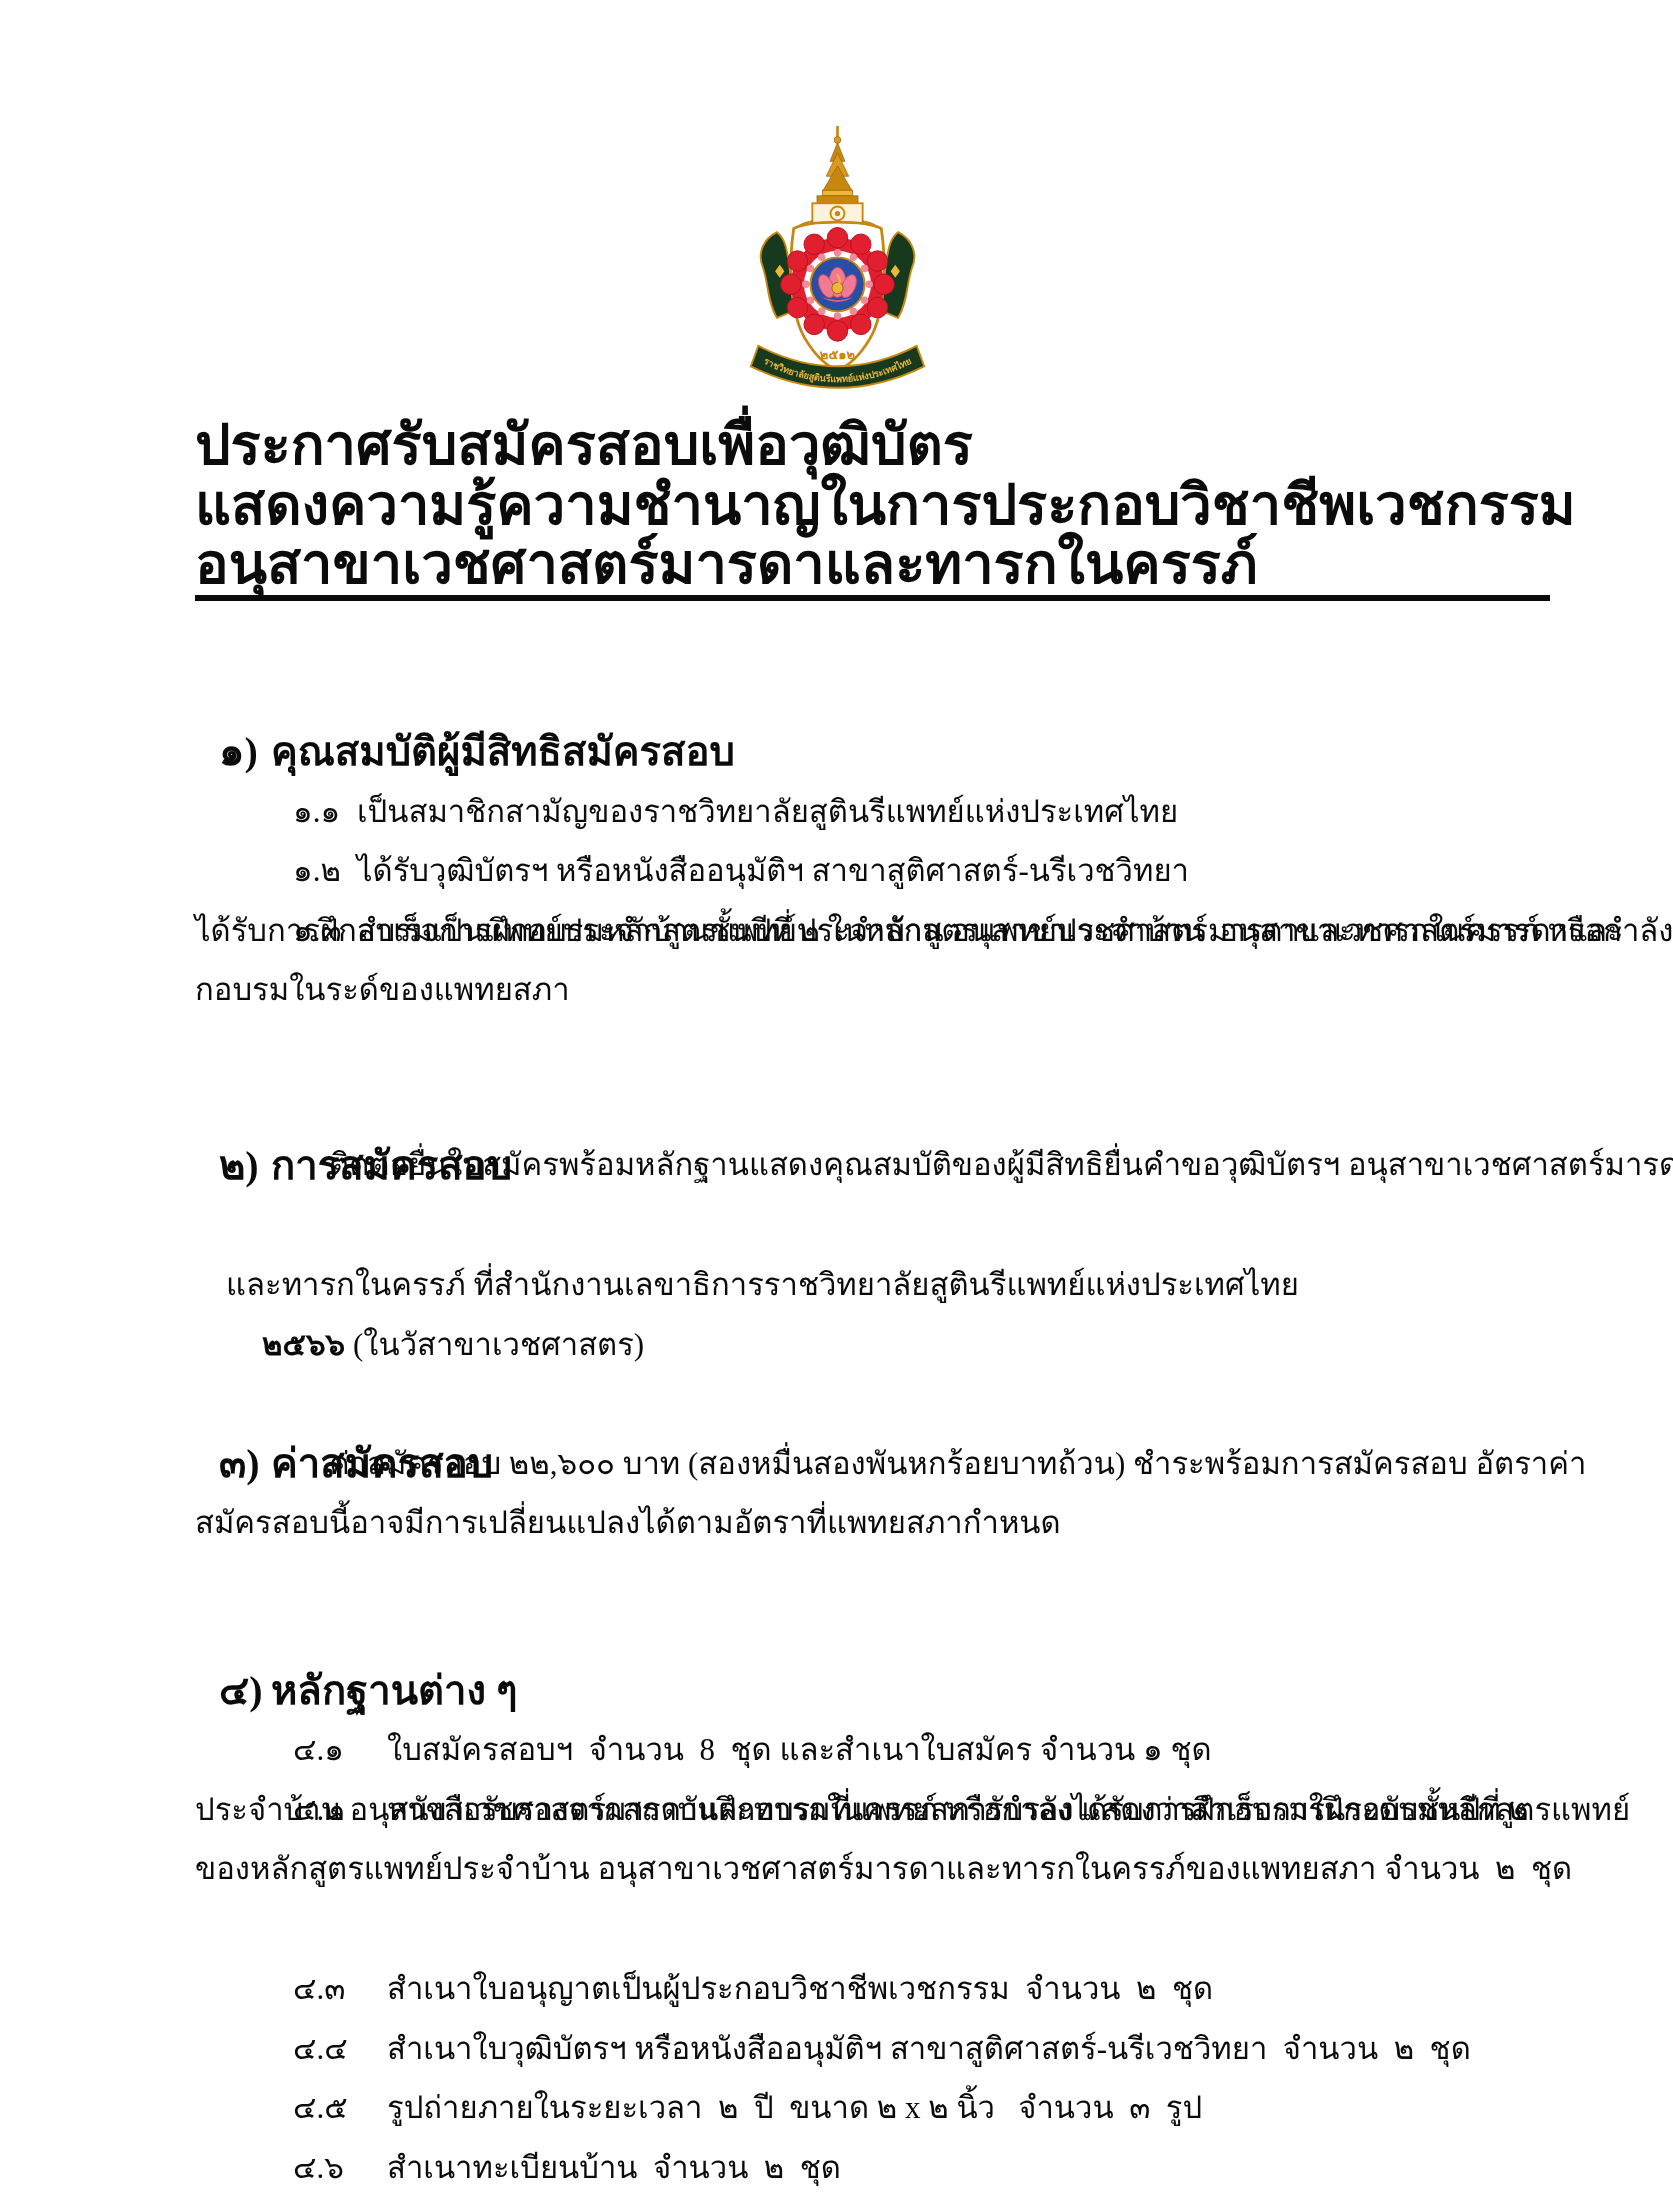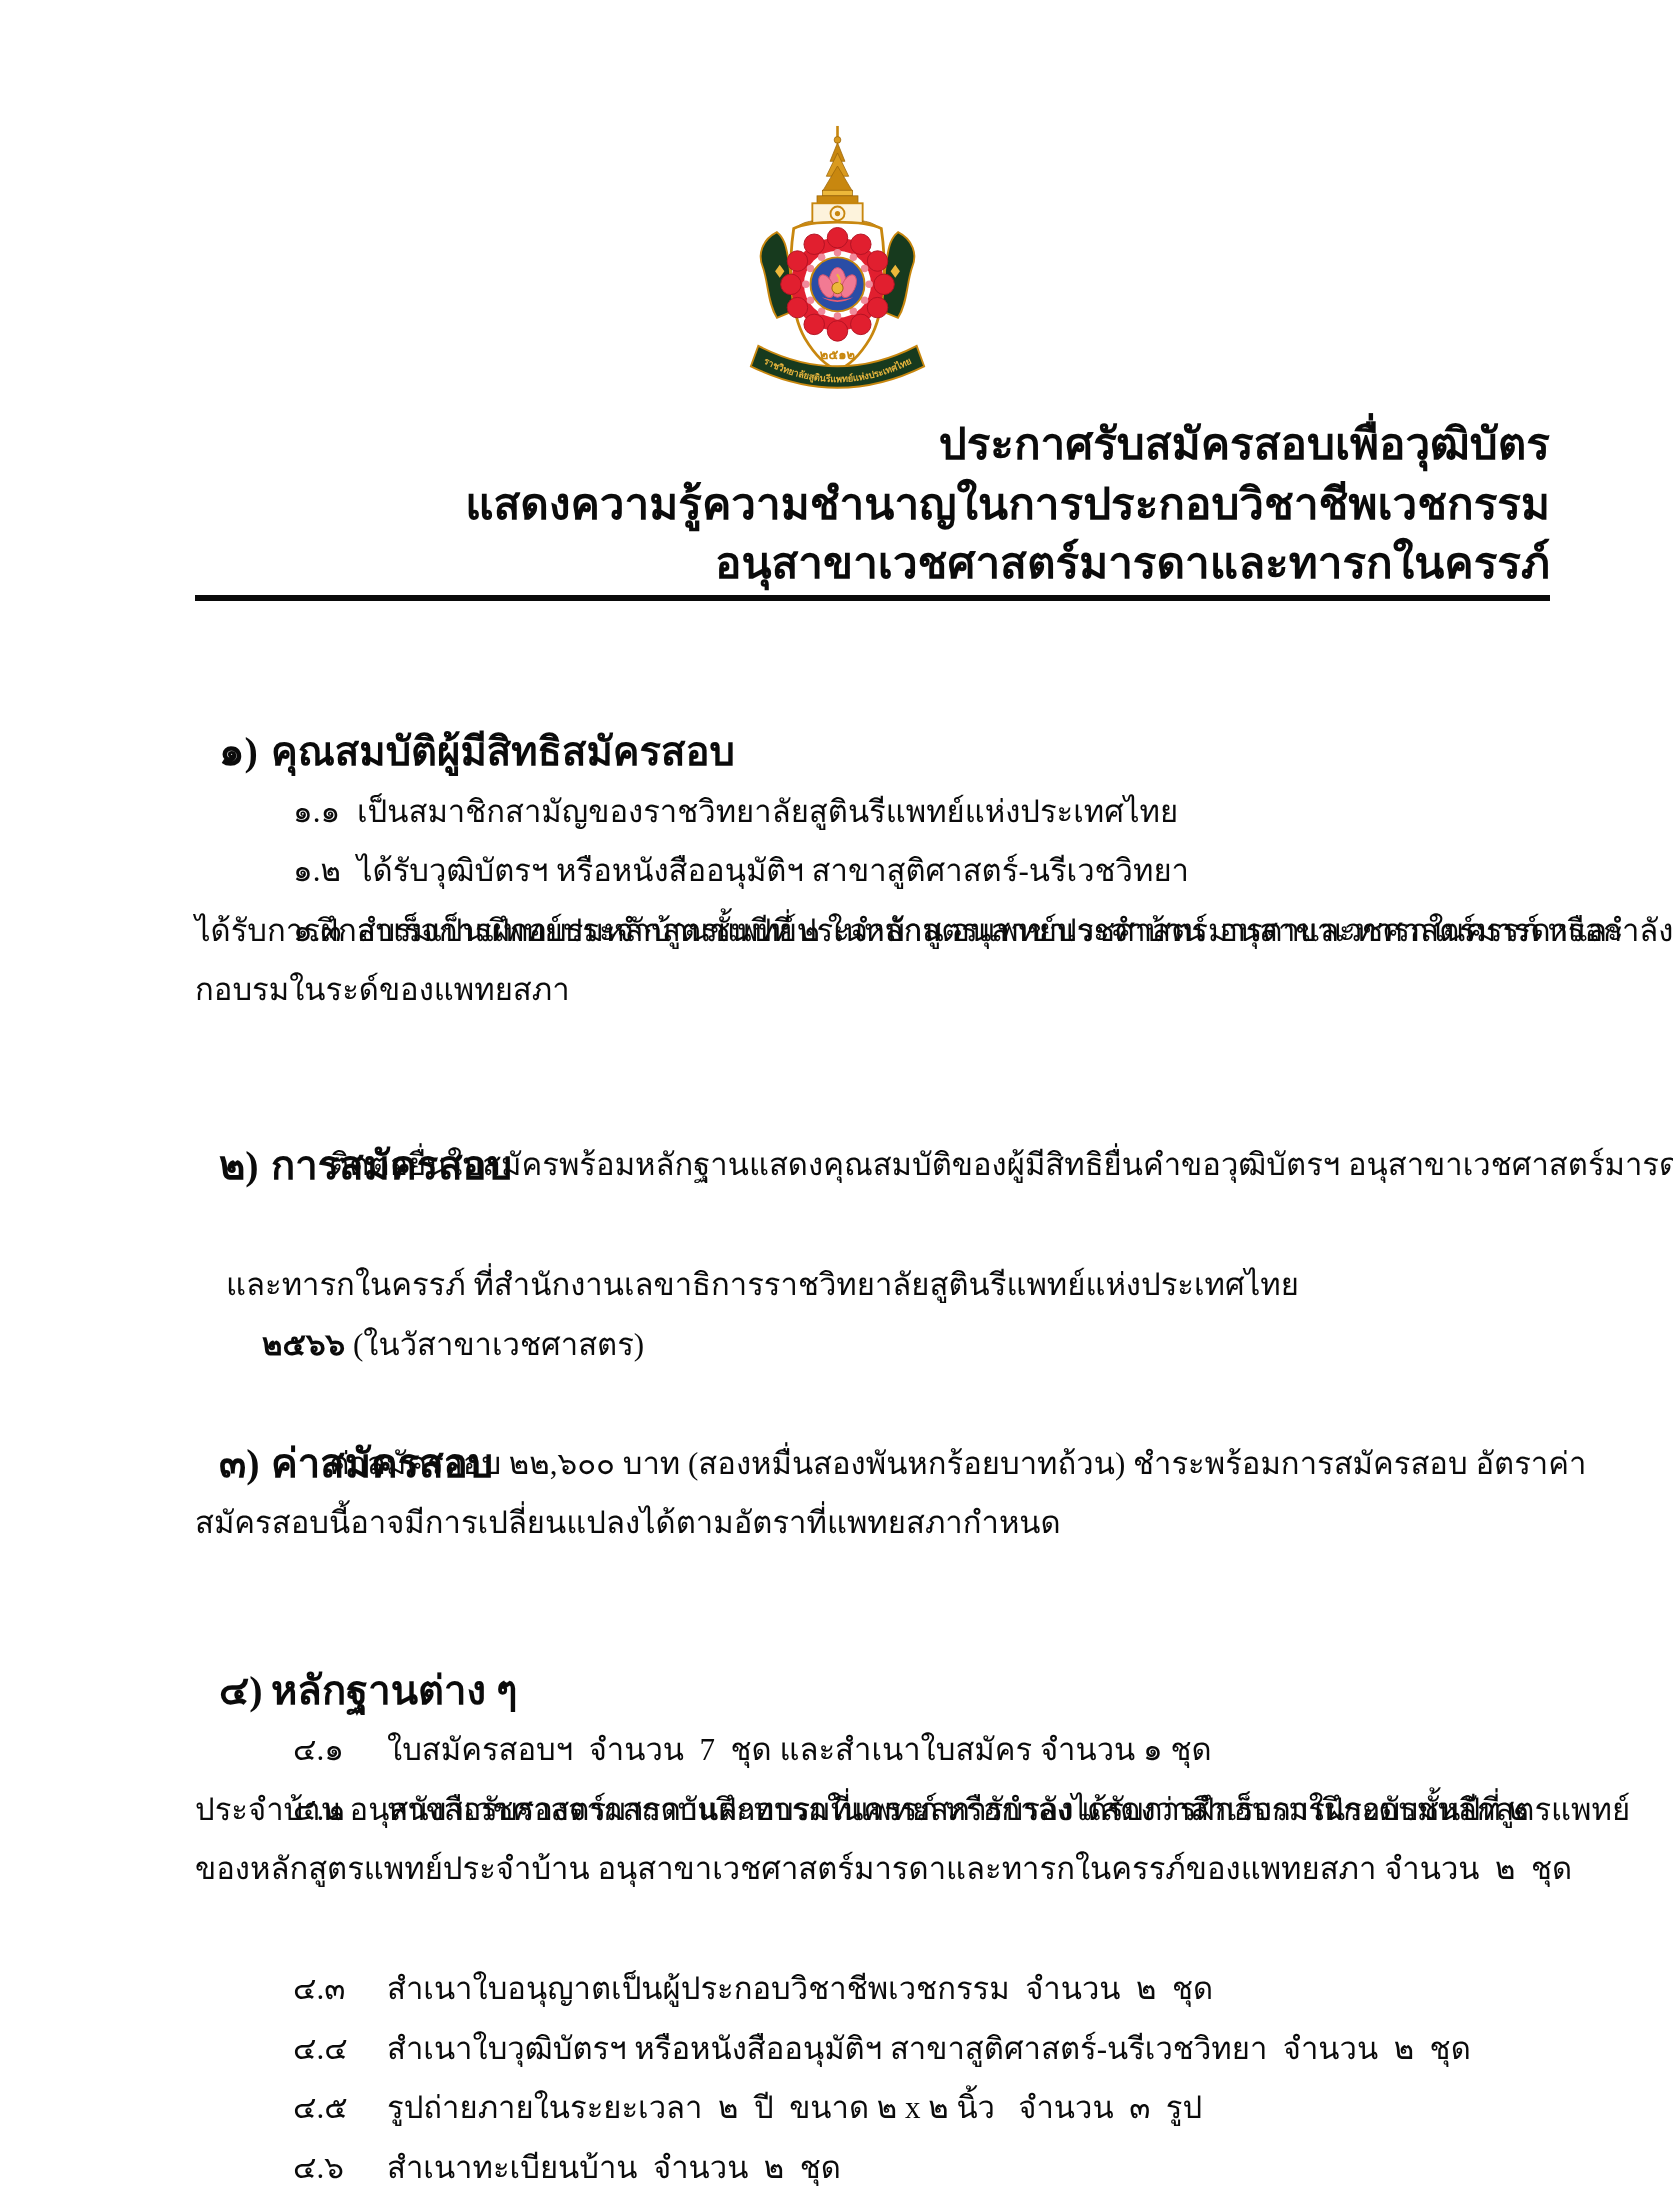--- a/index.html
+++ b/index.html
@@ -14,23 +14,23 @@
   .page { position: absolute; inset: 0; }
   .line {
     position: absolute;
     height: 60px;
     line-height: 60px;
     font-size: 31px;
     white-space: pre;
   }
   .title-line {
     left: 195px; width: 1355px;
-    text-align: right;
+    text-align: left;
     font-weight: bold;
-    font-size: 44px;
+    font-size: 56px;
   }
   .heading { left: 179px; font-weight: bold; font-size: 40px; }
   .heading .num { display: inline-block; width: 52px; }
   .subitem { left: 262px; }
   .subitem .n1 { display: inline-block; width: 64px; }
   .subitem .n4 { display: inline-block; width: 94px; }
   .ml { left: 195px; }
   .indent { left: 329px; }
   .b { font-weight: bold; margin-left: 36px; }
   .hr {
@@ -163,21 +163,21 @@
   <div class="line heading" style="top:1374px">
     <span class="num">๓)</span><span>ค่าสมัครสอบ</span>
   </div>
   <div class="line indent" style="top:1434px">ค่าสมัครสอบ ๒๒,๖๐๐ บาท (สองหมื่นสองพันหกร้อยบาทถ้วน) ชำระพร้อมการสมัครสอบ อัตราค่า</div>
   <div class="line ml" style="top:1493px">สมัครสอบนี้อาจมีการเปลี่ยนแปลงได้ตามอัตราที่แพทยสภากำหนด</div>
 
   <div class="line heading" style="top:1601px">
     <span class="num">๔)</span><span>หลักฐานต่าง ๆ</span>
   </div>
   <div class="line subitem" style="top:1660px">
-    <span class="n4">๔.๑</span><span>ใบสมัครสอบฯ  จำนวน  7  ชุด และสำเนาใบสมัคร จำนวน ๑ ชุด</span>
+    <span class="n4">๔.๑</span><span>ใบสมัครสอบฯ  จำนวน  8  ชุด และสำเนาใบสมัคร จำนวน ๑ ชุด</span>
   </div>
   <div class="line subitem" style="top:1720px">
     <span class="n4">๔.๒</span><span>หนังสือรับรองจากสถาบันฝึกอบรมที่แพทยสภารับรอง แสดงว่าสำเร็จการฝึกอบรมหลักสูตรแพทย์</span>
   </div>
   <div class="line ml" style="top:1780px">ประจำบ้าน อนุสาขาเวชศาสตร์มารดาและทารกในครรภ์ หรือกำลังได้รับการฝึกอบรมในระดับชั้นปีที่ ๒</div>
   <div class="line ml" style="top:1839px">ของหลักสูตรแพทย์ประจำบ้าน อนุสาขาเวชศาสตร์มารดาและทารกในครรภ์ของแพทยสภา จำนวน  ๒  ชุด</div>
   <div class="line subitem" style="top:1899px">
     <span class="n4">๔.๓</span><span>สำเนาใบอนุญาตเป็นผู้ประกอบวิชาชีพเวชกรรม  จำนวน  ๒  ชุด</span>
   </div>
   <div class="line subitem" style="top:1959px">

